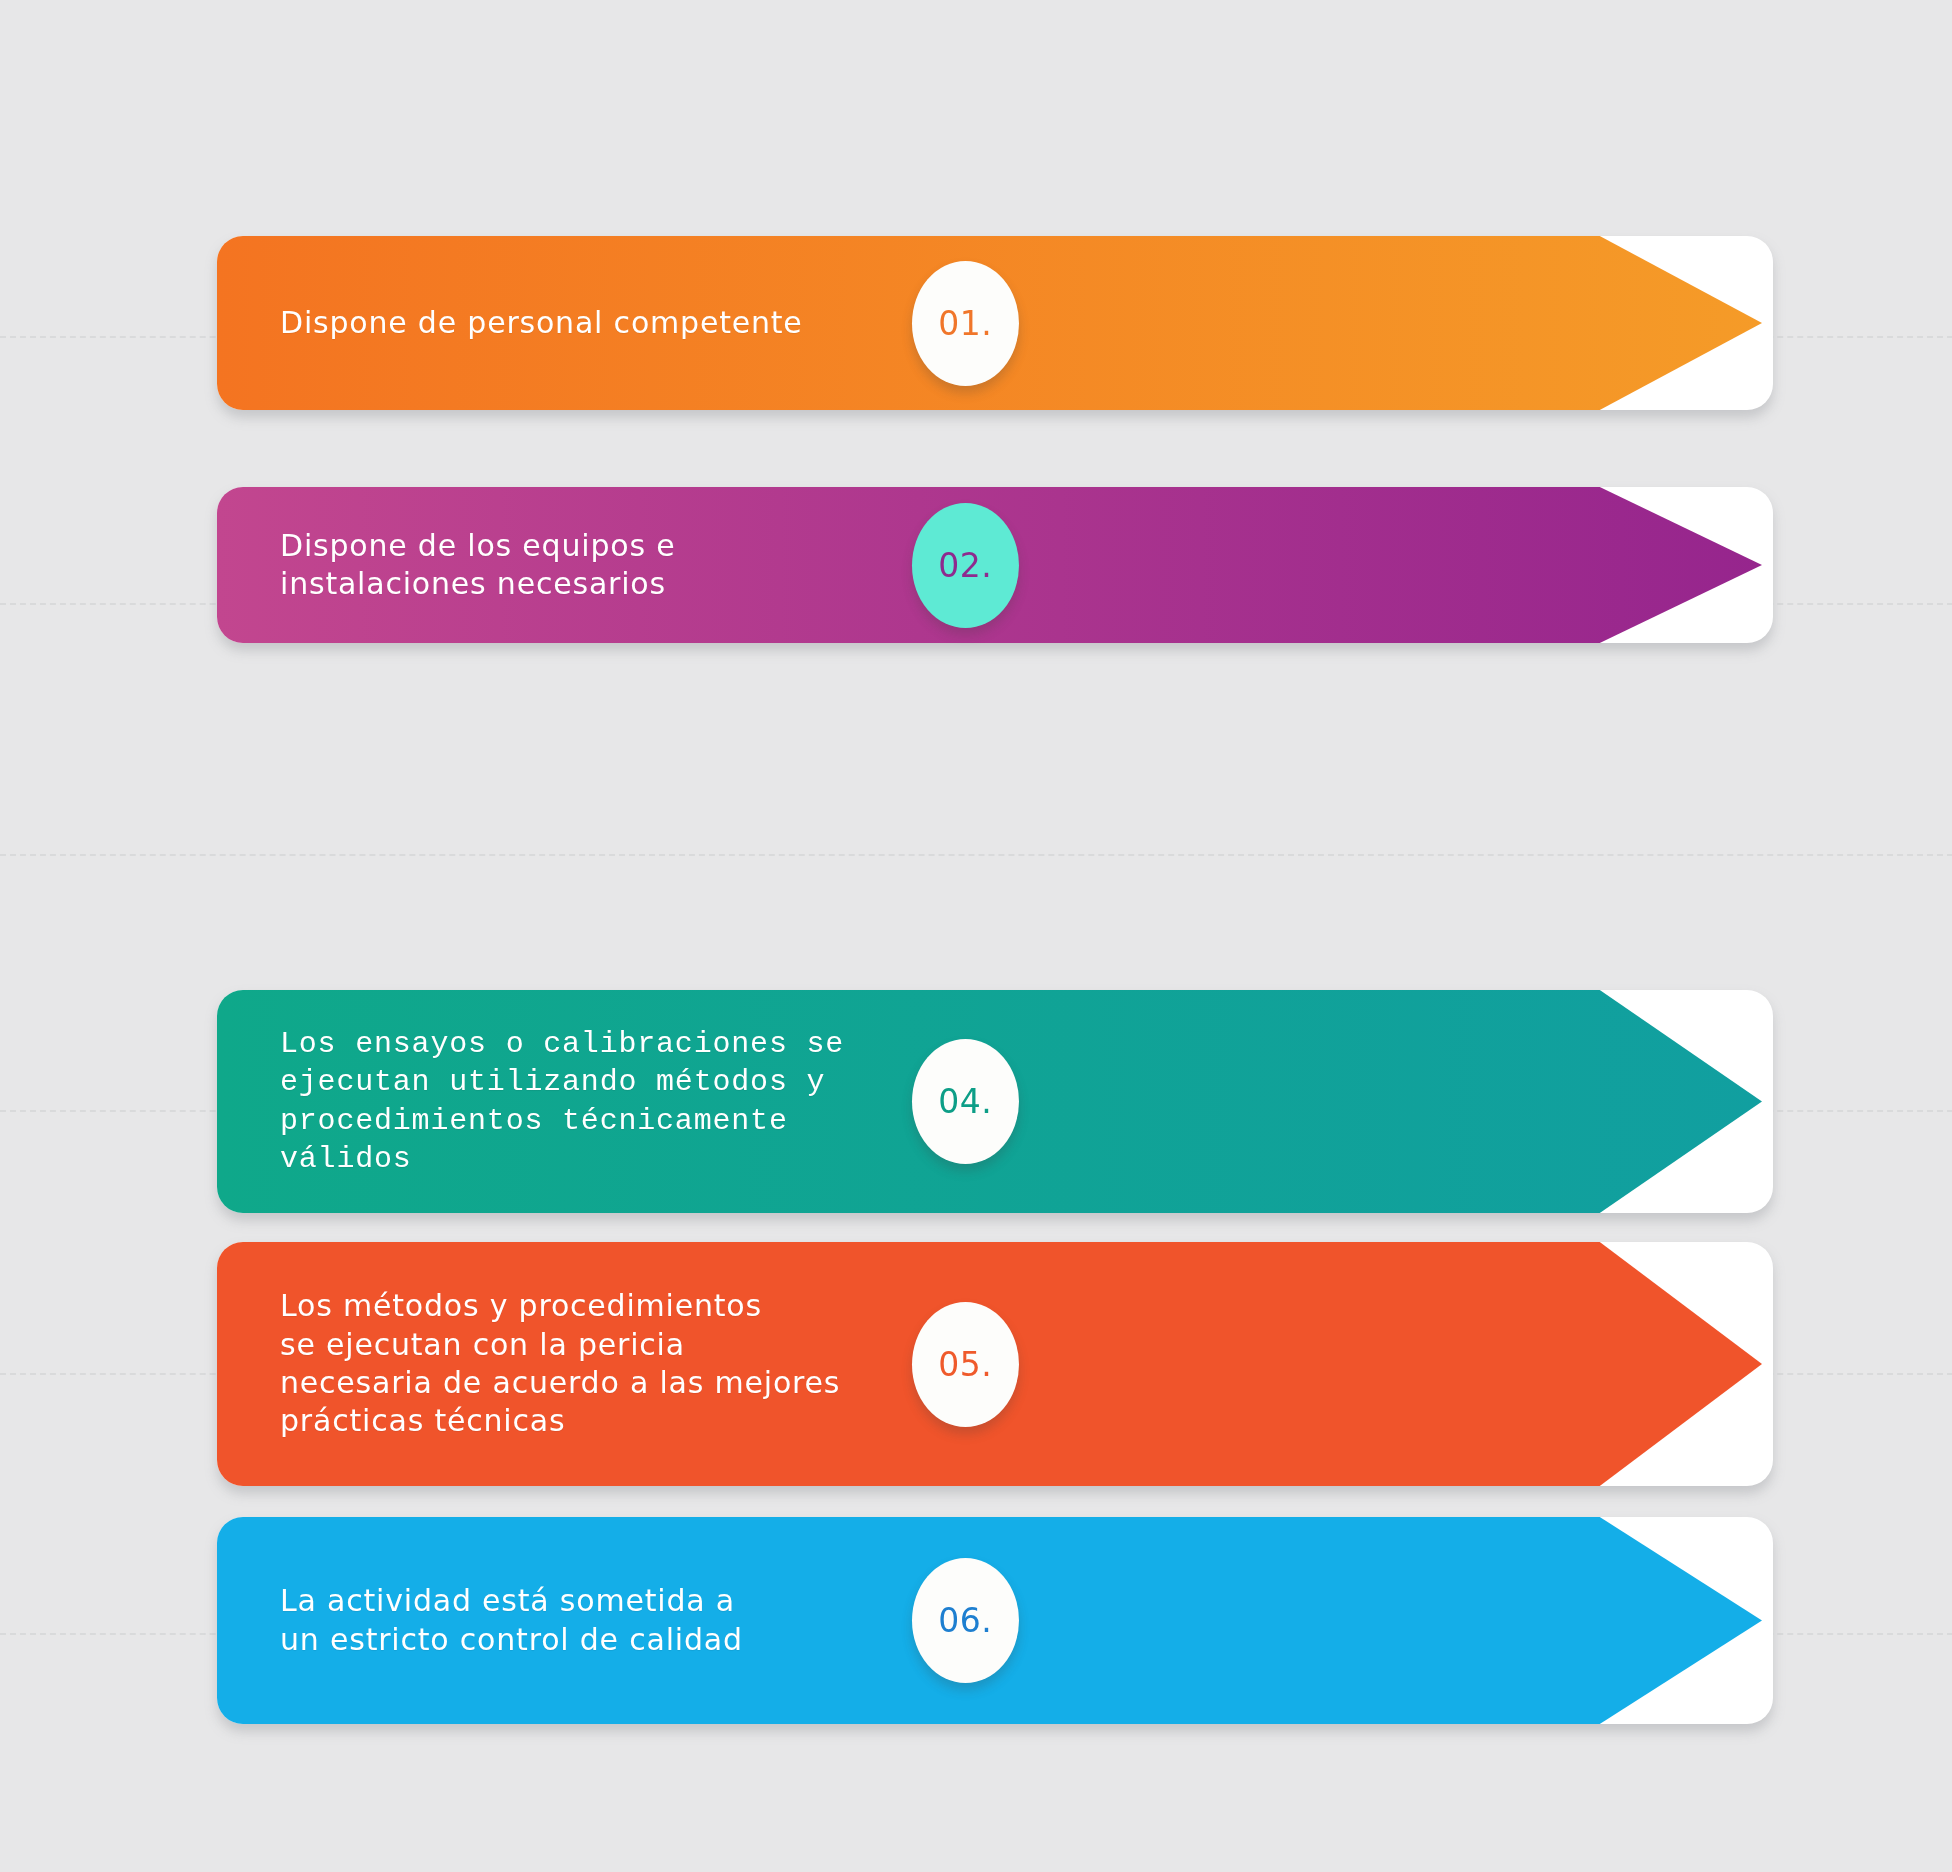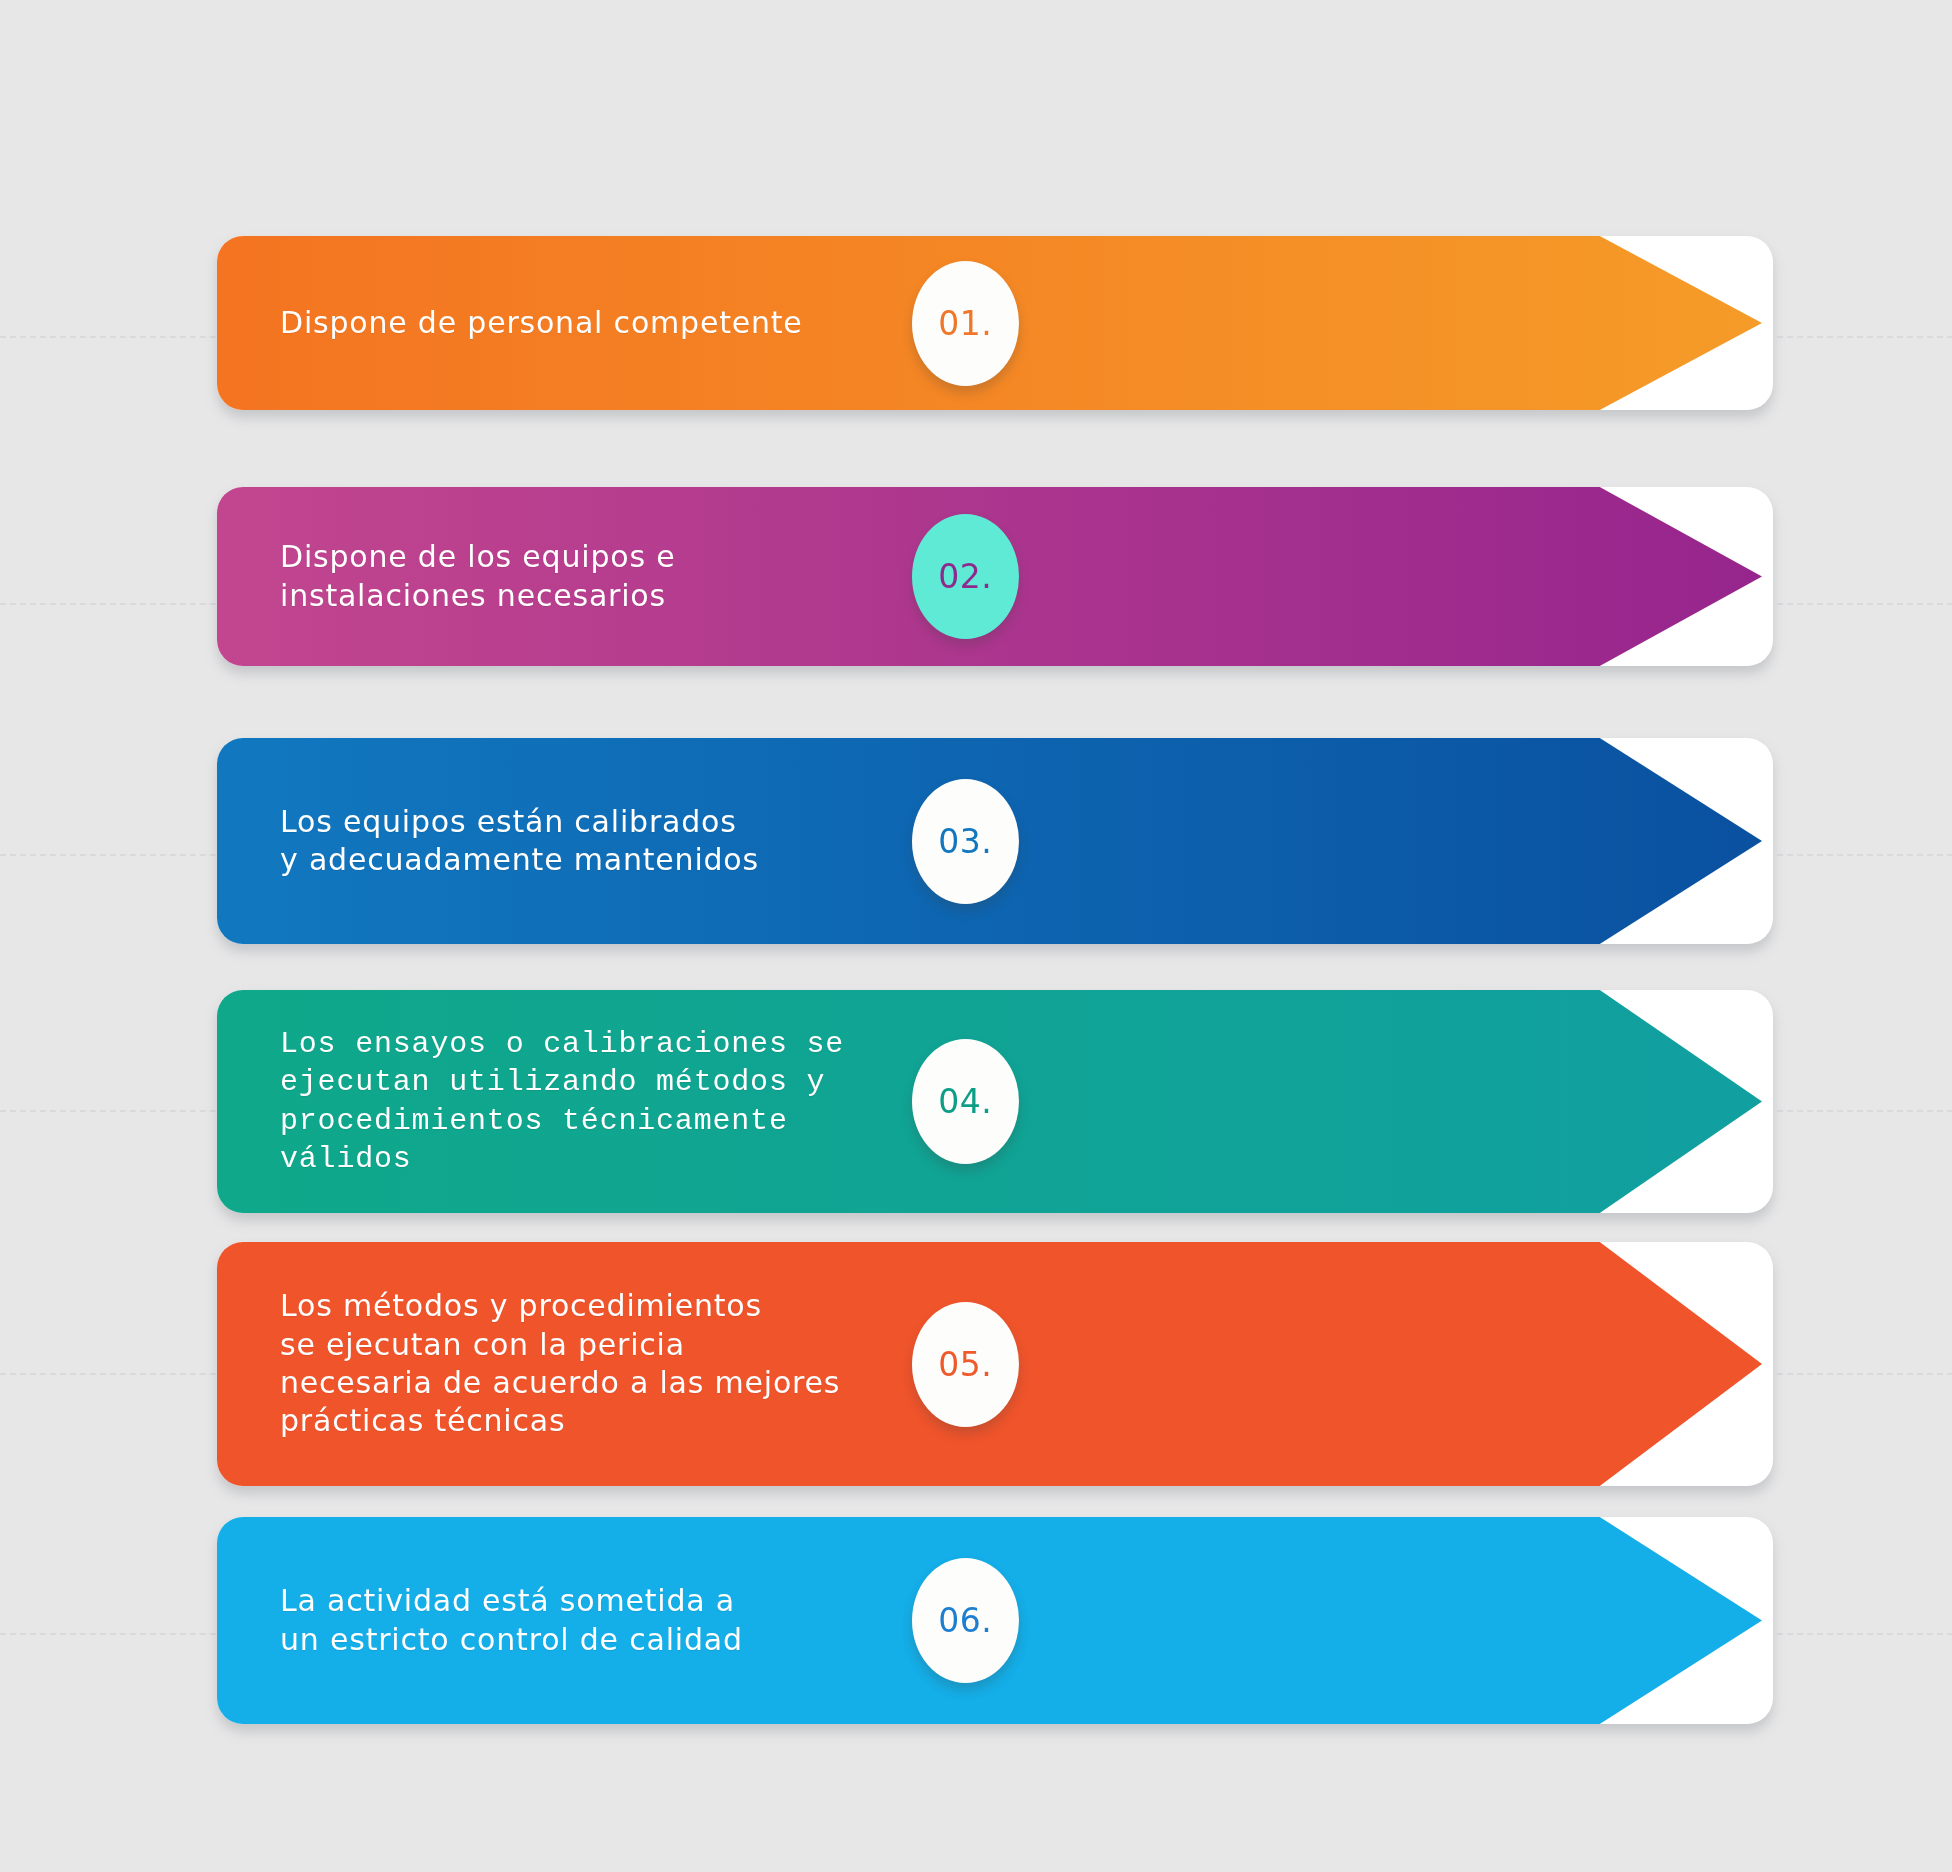--- a/index.html
+++ b/index.html
@@ -102,21 +102,21 @@
     justify-content: center;
     font-size: 33px;
     letter-spacing: 0.4px;
     font-weight: 400;
     flex: none;
     margin-left: 13.7px;
   }
 
   
   .row-1 { top: 236px;  height: 174px; }
-  .row-2 { top: 487px;  height: 179px; border-radius: 8px; }
+  .row-2 { top: 487px;  height: 156px; border-radius: 8px; }
   .row-3 { top: 738px;  height: 206px; }
   .row-4 { top: 990px; height: 223px; }
   .row-5 { top: 1242px; height: 244px; }
   .row-6 { top: 1517px; height: 207px; }
 </style>
 </head>
 <body>
 
 <div id="guides">
     <div class="guide-line" style="top: 336px; border-top-color: rgb(216, 217, 218);"></div>
@@ -136,29 +136,20 @@
         <div class="banner-badge" style="background: rgb(253, 253, 251); color: rgb(240, 118, 42);">01.</div>
       </div>
     </div>
     <div class="banner-row row-2">
       <div class="banner-plate" style="background: rgb(255, 255, 255);"></div>
       <div class="banner-arrow" style="background: linear-gradient(90deg, rgb(194, 70, 143) 0%, rgb(150, 37, 141) 100%);"></div>
       <div class="banner-content">
         <div class="banner-text" style="color: rgb(255, 255, 255);">Dispone de los equipos e
 instalaciones necesarios</div>
         <div class="banner-badge" style="background: #5eead4; color: rgb(142, 42, 142);">02.</div>
-      </div>
-    </div>
-    <div class="banner-row row-3">
-      <div class="banner-plate" style="background: rgb(255, 255, 255);"></div>
-      <div class="banner-arrow" style="background: linear-gradient(90deg, rgb(17, 120, 192) 0%, rgb(10, 81, 160) 100%);"></div>
-      <div class="banner-content">
-        <div class="banner-text" style="color: rgb(255, 255, 255);">Los equipos están calibrados
-y adecuadamente mantenidos</div>
-        <div class="banner-badge" style="background: rgb(253, 253, 251); color: rgb(17, 120, 192);">03.</div>
       </div>
     </div>
     <div class="banner-row row-4">
       <div class="banner-plate" style="background: rgb(255, 255, 255);"></div>
       <div class="banner-arrow" style="background: linear-gradient(90deg, rgb(15, 168, 138) 0%, rgb(17, 159, 160) 100%);"></div>
       <div class="banner-content">
         <div class="banner-text" style="color: rgb(255, 255, 255); font-family: Liberation Mono, monospace;">Los ensayos o calibraciones se
 ejecutan utilizando métodos y
 procedimientos técnicamente válidos</div>
         <div class="banner-badge" style="background: rgb(253, 253, 251); color: rgb(13, 158, 135);">04.</div>

